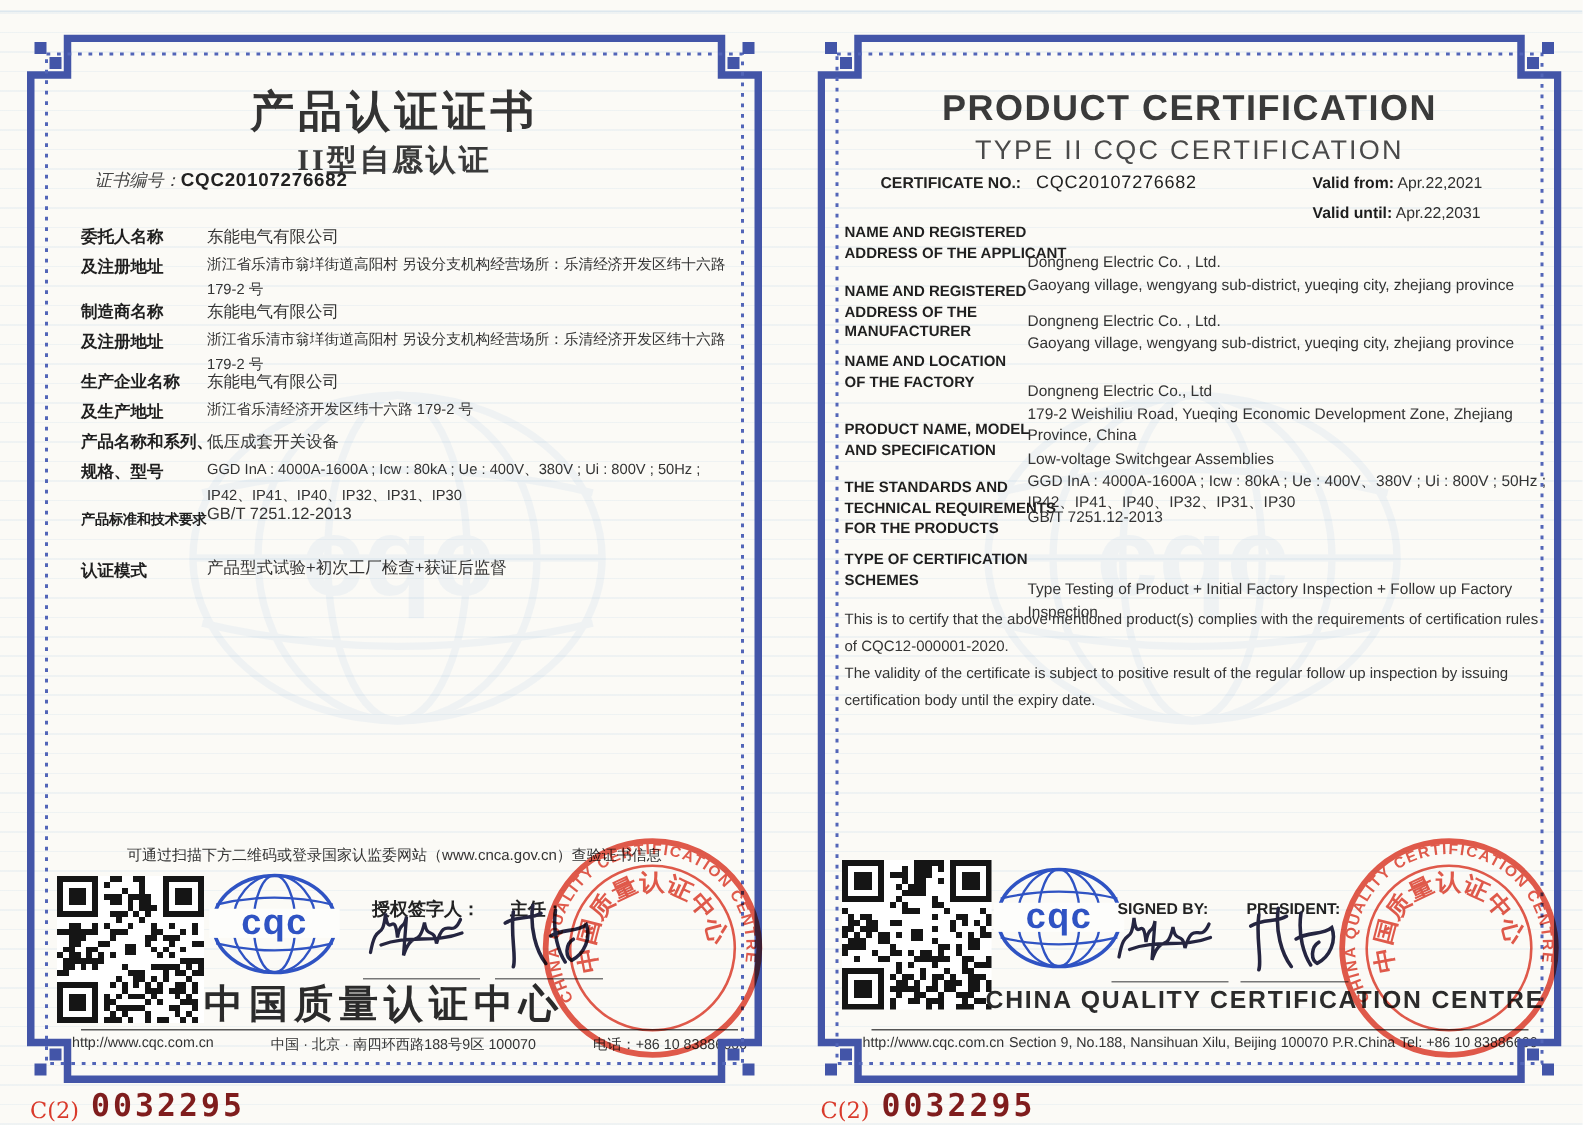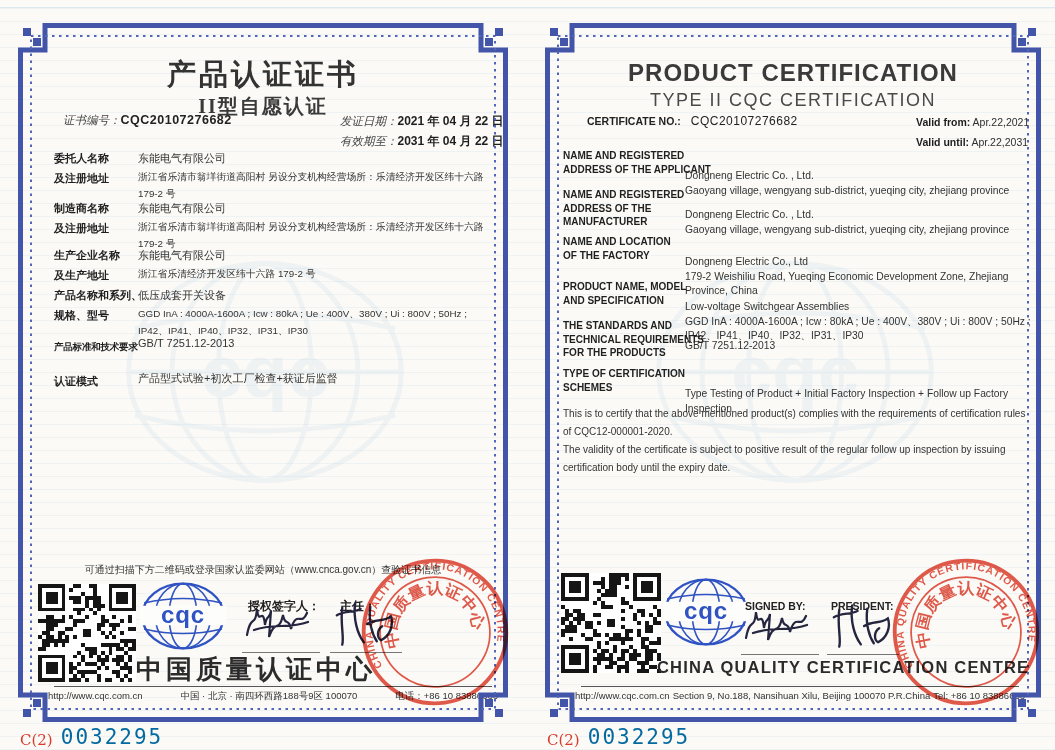--- a/index.html
+++ b/index.html
@@ -36,39 +36,39 @@
   .vline{position:absolute;left:84px;top:0;font-size:11px;color:#333;white-space:nowrap;}
   .notes-cn{top:377px;left:36px;width:440px;font-family:"DejaVu Serif","Liberation Serif",serif;font-style:italic;font-size:11px;line-height:25px;color:#3a3a3a;white-space:pre-line;}
   .qrnote{top:540px;font-size:10px;color:#333;}
   .orgname-cn{left:118px;top:629px;font-size:26px;font-weight:600;letter-spacing:4px;color:#2b2b2b;}
 
   
   .en-title{top:36px;font-size:24px;font-weight:700;letter-spacing:1px;color:#3a3a3a;}
   .en-sub{top:67px;font-size:18px;font-weight:400;letter-spacing:1.5px;color:#4a4a4a;}
   .certno-en{top:91px;left:42px;font-size:10.5px;font-weight:700;color:#222;}
   .certno-en b{font-weight:400;font-size:12px;letter-spacing:0.5px;margin-left:10px;}
-  .valid-en{top:89px;left:330px;line-height:20px;font-size:10.5px;white-space:nowrap;margin-left:41px;}
+  .valid-en{top:89px;left:330px;line-height:20px;font-size:10.5px;white-space:nowrap;}
   .valid-en b{font-weight:700;color:#1d1d1d;}
   .row-en{position:absolute;left:18px;width:462px;}
   .row-en .flabel{font-size:10px;line-height:13.5px;width:180px;}
   .row-en .fvalue{position:absolute;left:122px;top:0;width:352px;font-size:10.3px;line-height:14.5px;color:#333;white-space:pre-line;margin-top:20px;}
   .para-en{top:382px;left:18px;width:465px;font-size:10px;line-height:18px;color:#333;white-space:pre-line;}
   .qrnote-en{top:538px;font-size:9.5px;color:#333;}
   .orgname-en{left:112px;top:635px;font-size:16.5px;font-weight:700;letter-spacing:1.2px;color:#2b2b2b;}
 
   
   .siglabel{font-size:12px;font-weight:700;color:#222;white-space:nowrap;margin-top:13px;}
   .siglabel.en{font-size:10.5px;}
   .sigline{height:1px;background:#777;}
   .footline{height:1px;background:#555;left:36px;width:438px;top:663px;}
   .footrow{top:667px;left:30px;width:450px;display:flex;justify-content:space-between;font-size:9.5px;color:#333;white-space:nowrap;}
   .stampbox{width:154px;height:154px;opacity:0.88;mix-blend-mode:multiply;z-index:3;}
   .serial{position:absolute;top:725px;display:flex;align-items:flex-end;gap:8px;z-index:2;}
   .serial .pfx{font-family:"DejaVu Serif","Liberation Serif",serif;font-size:15px;color:#d93a2b;}
-  .serial .num{font-family:"DejaVu Sans Mono","Liberation Mono",monospace;font-size:21px;font-weight:400;letter-spacing:2px;color:#0369a1;}
+  .serial .num{font-family:"DejaVu Sans Mono","Liberation Mono",monospace;font-size:21px;font-weight:700;letter-spacing:2px;color:#7f1d1d;}
   .qr{shape-rendering:crispEdges;}
   .topline{position:absolute;left:0;top:7px;width:100%;height:1px;background:rgba(130,175,215,0.25);}
 </style>
 </head>
 <body>
 
 <div class="topline"></div>
 
 <div class="cert cert-cn">
 
@@ -97,24 +97,20 @@
       <rect x="477" y="686" width="8" height="8"></rect>
         <rect x="467" y="676" width="8" height="8"></rect>
     </g>
   </svg>
 
   <div class="abs ctr cn-title">产品认证证书</div>
   <div class="abs ctr cn-sub">II型自愿认证</div>
 
   <div class="abs certno-cn kai">
     <span>证书编号：</span><b>CQC20107276682</b>
-  </div>
-  <div class="abs dates-cn kai">
-    <span>发证日期：</span><b>2021 年 04 月 22 日</b><br>
-    <span>有效期至：</span><b>2031 年 04 月 22 日</b>
   </div>
 
   <div class="row" style="top:125px;">
     <div class="flabel">委托人名称
 及注册地址</div>
     <div class="v1">东能电气有限公司</div>
     <div class="v2">浙江省乐清市翁垟街道高阳村 另设分支机构经营场所：乐清经济开发区纬十六路 179-2 号</div>
   </div>
   <div class="row" style="top:175px;">
     <div class="flabel">制造商名称

